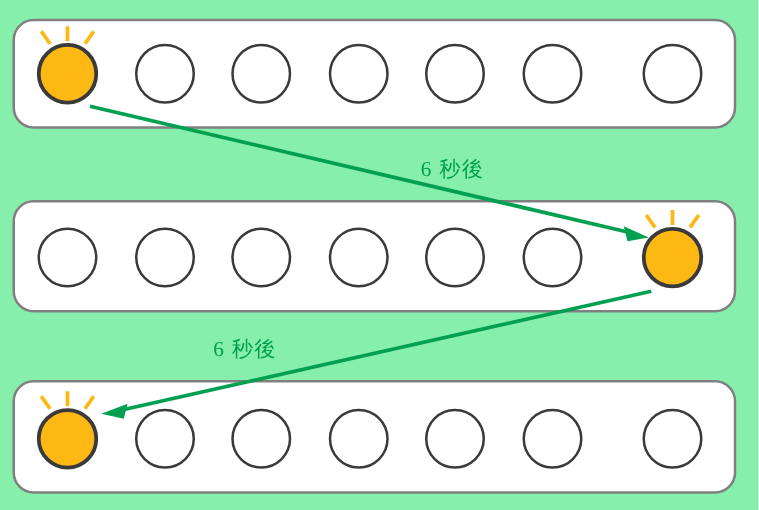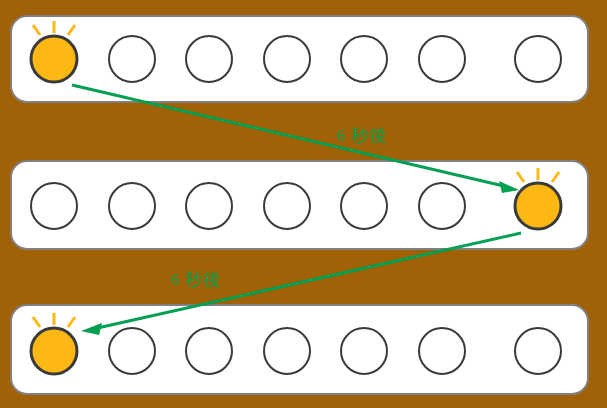--- a/index.html
+++ b/index.html
@@ -7,21 +7,21 @@
     padding: 0;
     background: #ffffff;
   }
   body {
     font-family: "Liberation Sans", sans-serif;
   }
   #stage {
     position: relative;
     width: 607px;
     height: 408px;
-    background: #a16207;
+    background: #86efac;
     overflow: hidden;
   }
   #stage svg.layer {
     position: absolute;
     left: 0;
     top: 0;
     width: 607px;
     height: 408px;
   }
   .panel-rect {

